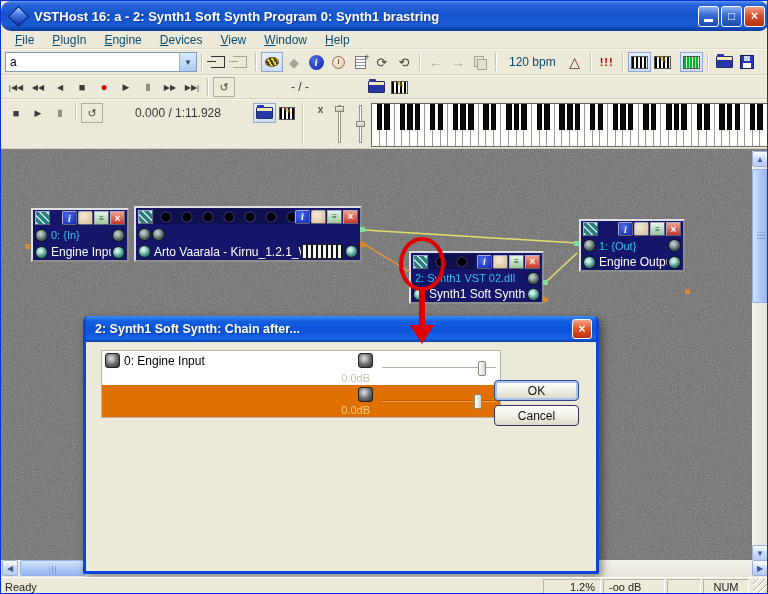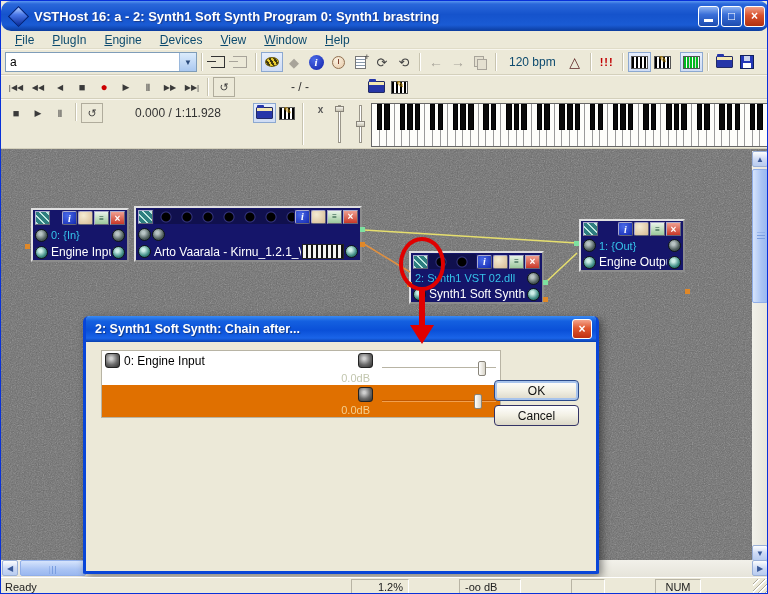--- a/index.html
+++ b/index.html
@@ -159,21 +159,21 @@
     border-bottom:1px solid #fff;}
   .chain-row.selected .cr-track{background:#c05800;border-bottom-color:#f0a050;}
   .cr-handle{position:absolute;top:-7px;width:8px;height:15px;border:1px solid #88847a;border-radius:2px;
     background:linear-gradient(90deg,#ffffff,#d8d4c8);}
   .dlg-btn{position:absolute;left:401px;width:85px;height:21px;border:1px solid #336;border-radius:4px;
     background:linear-gradient(180deg,#ffffff,#f2f0e4 50%,#dcd8c8);font-size:12px;color:#111;
     font-family:"Liberation Sans",sans-serif;}
   .dlg-btn.focus{box-shadow:inset 0 0 0 2px #a8c4ec;border-color:#2a4a8c;}
   
   .statusbar{position:absolute;left:0;top:576px;width:768px;height:18px;background:#ece9d8;
-    border-top:1px solid #fff;display:flex;align-items:center;font-size:11px;color:#222;gap:48px;}
+    border-top:1px solid #fff;display:flex;align-items:center;font-size:11px;color:#222;}
   .sb-cell{height:15px;display:flex;align-items:center;padding:0 5px;
     border:1px solid;border-color:#b8b4a4 #fff #fff #b8b4a4;margin-right:2px;}
   .sb-ready{flex:1;border:none;padding-left:4px;}
   .sb-pct{width:58px;justify-content:flex-end;}
   .sb-db{width:62px;}
   .sb-blank{width:34px;}
   .sb-num{width:46px;justify-content:center;}
   .sb-grip{width:16px;height:16px;margin-left:2px;
     background:repeating-linear-gradient(135deg,transparent 0 3px,#b0ac9c 3px 4px,#fff 4px 5px);}
 </style>

